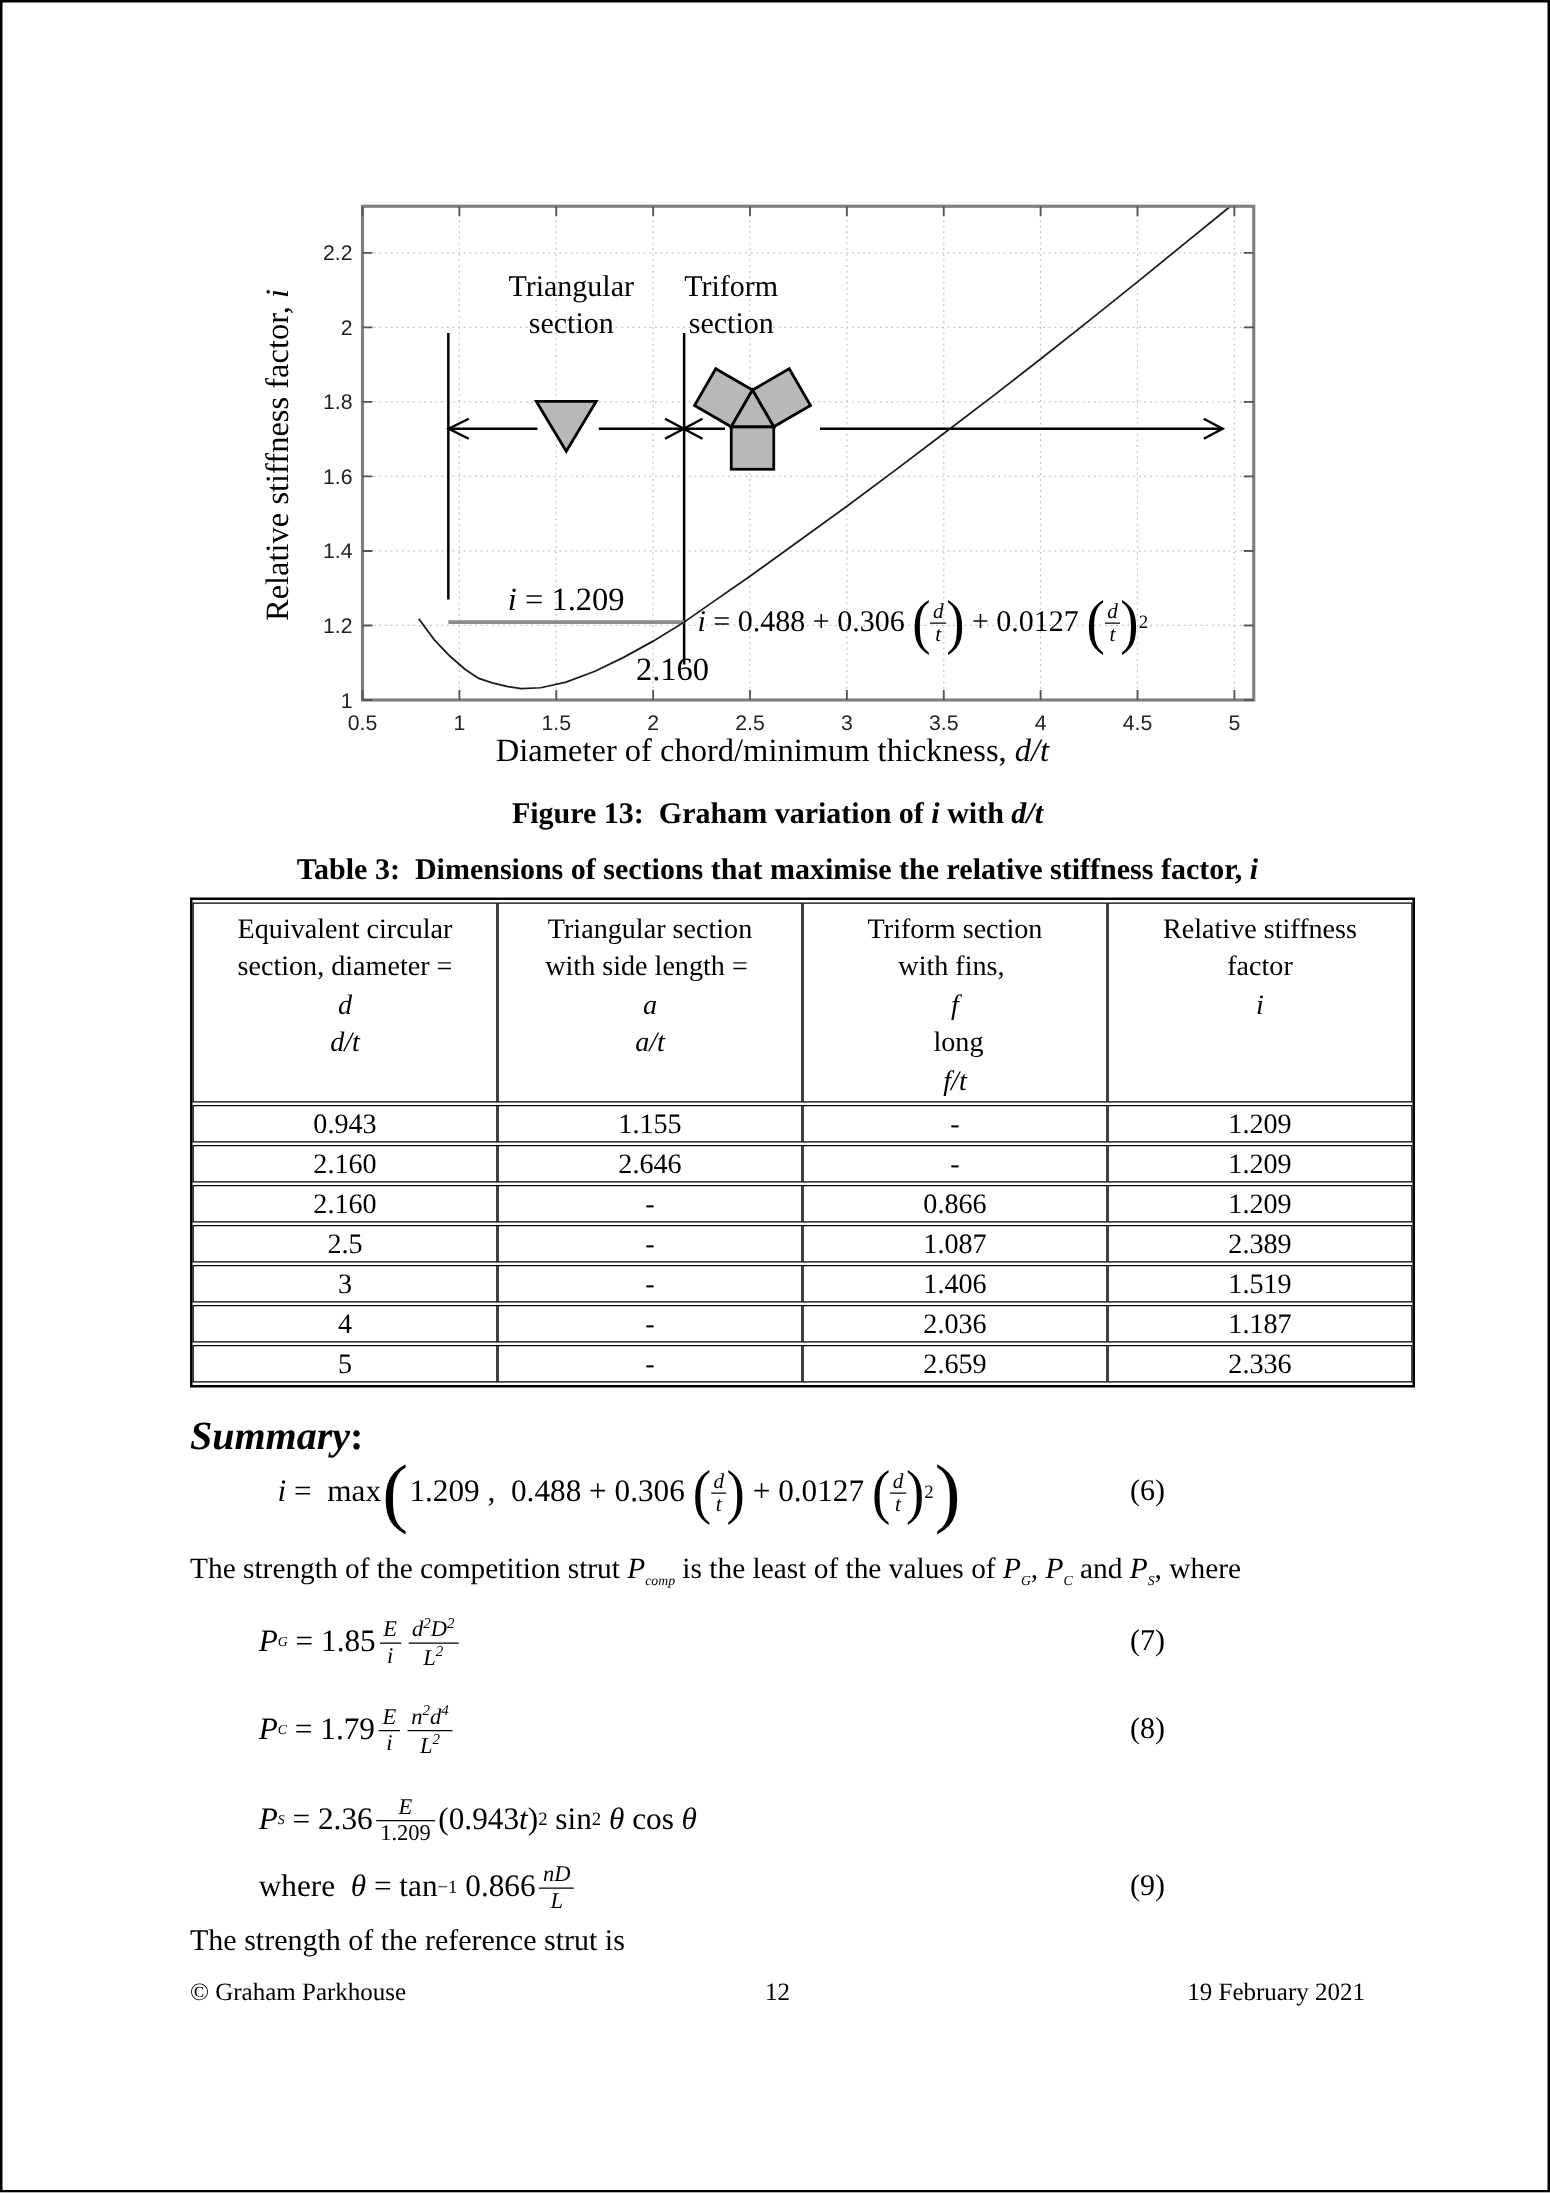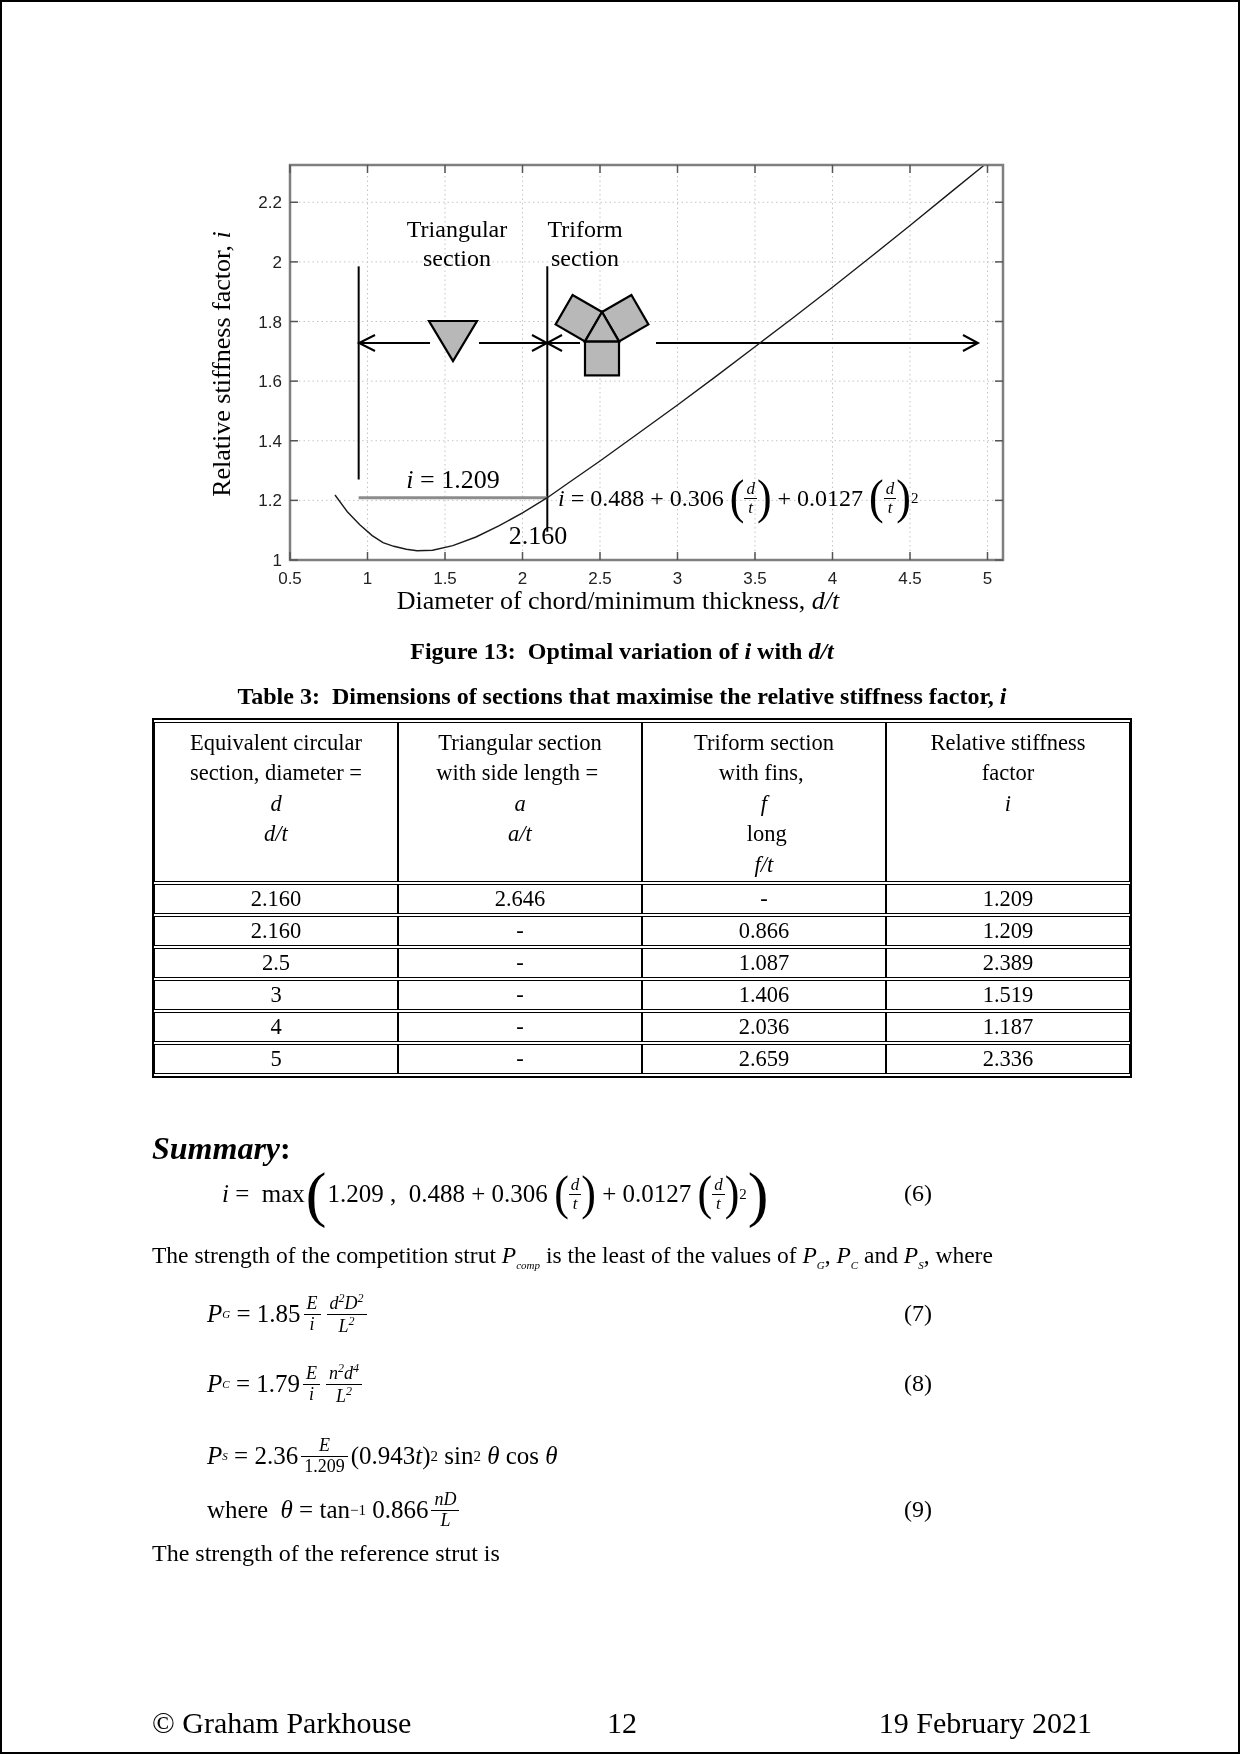--- a/index.html
+++ b/index.html
@@ -46,21 +46,21 @@
   #para2{top:1538px;font-size:24px;}
   .bigp{font-size:62px;font-weight:400;line-height:0;display:inline-block;margin:0 1px;}
   .mfrac{display:inline-block;text-align:center;font-size:18px;line-height:1.1;vertical-align:middle;margin:0 3px;}
   .mfrac .num{display:block;border-bottom:1.4px solid #000;padding:0 3px;}
   .mfrac .den{display:block;padding:0 3px;}
   .mfrac sup{font-size:12px;}
   sub.vsub{font-size:11px;font-style:italic;}
   sup.vsup{font-size:15px;}
   .tok{white-space:pre;}
   
-  #footer{position:absolute;left:150px;top:1704px;width:940px;height:30px;font-size:30px;}
+  #footer{position:absolute;left:150px;top:1581px;width:940px;height:30px;font-size:20px;}
   #footer .fl{position:absolute;left:0;}
   #footer .fc{position:absolute;left:0;right:0;text-align:center;}
   #footer .fr{position:absolute;right:0;}
 </style>
 </head>
 <body>
 
 <div class="page">
 
   <div id="chart-wrap">
@@ -179,21 +179,21 @@
       <text class="chartSerifBig" transform="translate(24,222) rotate(-90)"><tspan>Relative stiffness factor, </tspan><tspan class="it">i</tspan></text>
       <text class="chartSerifBig" x="412" y="467"><tspan>Diameter of chord/minimum thickness, </tspan><tspan class="it">d/t</tspan></text>
     </svg>
 
     <div id="chart-eq">
       <span class="it">i</span><span class="tok"> = 0.488 + 0.306 </span><span class="midp">(</span><span class="sfrac it"><span class="num">d</span><span class="den">t</span></span><span class="midp">)</span><span class="tok"> + 0.0127 </span><span class="midp">(</span><span class="sfrac it"><span class="num">d</span><span class="den">t</span></span><span class="midp">)</span><sup class="eqsup">2</sup>
     </div>
   </div>
 
   <div id="fig-caption" class="centerline">
-    <span>Figure 13:</span><span class="tok">  Optimal variation of </span><span class="it">i</span><span class="tok"> with </span><span class="it">d/t</span>
+    <span>Figure 13:</span><span class="tok">  Graham variation of </span><span class="it">i</span><span class="tok"> with </span><span class="it">d/t</span>
   </div>
   <div id="tbl-caption" class="centerline">
     <span>Table 3:</span><span class="tok">  Dimensions of sections that maximise the relative stiffness factor, </span><span class="it">i</span>
   </div>
 
   <table id="dim-table">
     <thead>
       <tr>
         <th>
           <span>Equivalent circular</span>
@@ -220,20 +220,26 @@
         </th>
         <th>
           <span>Relative stiffness</span>
             <span>factor</span>
             <span class="it">i</span>
         </th>
       </tr>
     </thead>
     <tbody>
       <tr>
+          <td>0.943</td>
+          <td>1.155</td>
+          <td>-</td>
+          <td>1.209</td>
+        </tr>
+      <tr>
           <td>2.160</td>
           <td>2.646</td>
           <td>-</td>
           <td>1.209</td>
         </tr>
       <tr>
           <td>2.160</td>
           <td>-</td>
           <td>0.866</td>
           <td>1.209</td>

